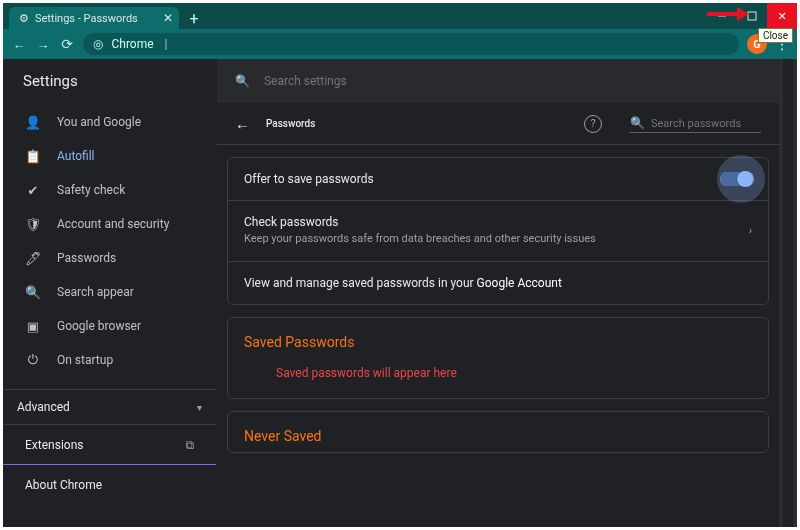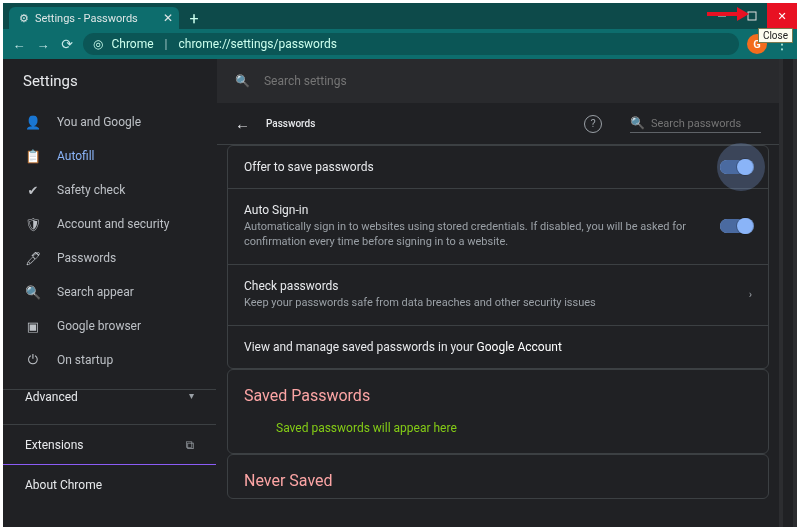--- a/index.html
+++ b/index.html
@@ -34,55 +34,55 @@
 .scroll-gutter { position:absolute; top:56px; bottom:0; right:0; width:18px; background:#2c2d30; }
 .scroll-gutter::after { content:""; position:absolute; top:0; bottom:0; left:4px; right:4px; background:#202124; }
 
 .leftcol { width:214px; background:#202124; border-right:1px solid #202124; display:flex; flex-direction:column; }
 .settings-hdr { height:44px; display:flex; align-items:center; padding:0 20px; color:#e8eaed; font-size:15px; }
 .nav { display:flex; flex-direction:column; padding-top:2px; }
 .navitem { display:flex; align-items:center; gap:16px; height:34px; padding:0 22px; color:#bdc1c6; font-size:12px; cursor:pointer; }
 .navitem.active { color:#8ab4f8; }
 .navitem .nicon { width:16px; text-align:center; font-size:13px; }
 .navitem.active .nicon { color:#8ab4f8; }
-.advanced { margin-top:12px; height:36px; padding:0 22px; display:flex; align-items:flex-start; justify-content:space-between; color:#e8eaed; font-size:12px; cursor:pointer; border-top:1px solid #3c4043; border-bottom:1px solid #3c4043; }
+.advanced { margin-top:12px; height:36px; padding:0 14px; display:flex; align-items:center; justify-content:space-between; color:#e8eaed; font-size:12px; cursor:pointer; border-top:1px solid #3c4043; border-bottom:1px solid #3c4043; }
 .extrow { height:40px; padding:0 22px; display:flex; align-items:center; justify-content:space-between; color:#e8eaed; font-size:12px; border-bottom:1px solid #8b5cf6; cursor:pointer; }
 .extrow.noborder { border-bottom:none; }
 .caret { font-size:10px; color:#9aa0a6; }
 .extlink { font-size:12px; color:#9aa0a6;}
 
 
 .main { flex:1; background:#202124; position:relative; }
 .searchbar { position:absolute; top:0; left:0; right:0; height:44px; background:#292a2d; display:flex; align-items:center; padding:0 18px; gap:14px; color:#9aa0a6; font-size:12px; }
 .searchbar input { background:transparent; border:none; outline:none; color:#e8eaed; font-size:12px; flex:1; }
 .page { position:absolute; top:44px; left:0; right:0; bottom:0; overflow:hidden; }
 .pagehdr { height:42px; display:flex; align-items:center; padding:0 18px; gap:16px; border-bottom:1px solid #3c4043; }
 .pagehdr .back { color:#e8eaed; font-size:15px; cursor:pointer; }
 .pagehdr .title { color:#e8eaed; font-size:10px; font-weight:500; }
 .pagehdr .help { margin-left:auto; width:18px; height:18px; border:1px solid #9aa0a6; border-radius:50%; color:#9aa0a6; font-size:11px; display:flex; align-items:center; justify-content:center; cursor:pointer; }
 .pagehdr .psearch { margin-left:12px; display:flex; align-items:center; gap:6px; border-bottom:1px solid #5f6368; padding:2px 0; color:#9aa0a6; font-size:11px; }
 .pagehdr .psearch input { background:transparent; border:none; outline:none; color:#e8eaed; font-size:11px; width:110px; }
 
-.card { margin:0 10px 0 10px; border:1px solid #3c4043; border-radius:6px; }
+.card { margin:12px 10px 0 10px; border:1px solid #3c4043; border-radius:6px; }
 .row { padding:14px 16px; display:flex; align-items:center; font-size:12px; color:#e8eaed; }
 .row + .row { border-top:1px solid #3c4043; }
 .row .sub { color:#9aa0a6; font-size:11px; margin-top:3px; line-height:1.35; }
 .row .col { flex:1; }
 .row .chev { color:#9aa0a6; font-size:11px; }
 .link { color:#ffffff; }
 
 .toggle { width:32px; height:14px; border-radius:7px; position:relative; cursor:pointer; background:#8ab4f8; }
 .toggle.big::before { content:""; position:absolute; width:48px; height:48px; border-radius:50%; background:rgba(138,180,248,.25); top:-17px; right:-13px; }
 .toggle::after { content:""; position:absolute; width:16px; height:16px; border-radius:50%; background:#8ab4f8; top:-1px; right:-1px; box-shadow:0 0 0 1px rgba(0,0,0,.2); }
 .toggle.big::after { background:#8ab4f8; }
 .toggle .track{position:absolute;inset:0;background:#3c4043;border-radius:7px;}
 .toggle.on .track{background:#4a6aa0;}
 .toggle .knob{position:absolute;width:16px;height:16px;border-radius:50%;top:-1px;right:-2px;background:#8ab4f8;}
-.section-label { color:#fca5a5; font-size:16px; padding:16px 16px 8px 16px; }
-.empty { color:#84cc16; font-size:12px; padding:8px 16px 18px 48px; }
+.section-label { color:#f97316; font-size:14px; padding:16px 16px 8px 16px; }
+.empty { color:#ef4444; font-size:12px; padding:8px 16px 18px 48px; }
 .mag{font-size:12px;}
 svg{display:block;}
 </style>
 </head>
 <body>
 
 <div class="frame">
   <div class="inner">
 
     <div class="titlebar">
@@ -112,21 +112,20 @@
     <div class="tooltip">Close</div>
 
     <div class="omnibar">
       <span class="navicon">←</span>
       <span class="navicon">→</span>
       <span class="navicon reload">⟳</span>
       <div class="omnibox">
         <span>◎</span>
         <span>Chrome</span>
         <span class="muted">|</span>
-        <span>chrome://settings/passwords</span>
       </div>
       <div class="avatar">
           <span>G</span>
         </div>
       <span class="kebab">⋮</span>
     </div>
 
     <div class="scroll-gutter"></div>
 
     <div class="content">
@@ -199,30 +198,20 @@
           <div class="card">
             <div class="row">
               <div class="col">Offer to save passwords</div>
               <div class="toggle on big">
                   <div class="track"></div>
                   <div class="knob"></div>
                 </div>
             </div>
             <div class="row">
               <div class="col">
-                <div>Auto Sign-in</div>
-                <div class="sub">Automatically sign in to websites using stored credentials. If disabled, you will be asked for confirmation every time before signing in to a website.</div>
-              </div>
-              <div class="toggle on">
-                  <div class="track"></div>
-                  <div class="knob"></div>
-                </div>
-            </div>
-            <div class="row">
-              <div class="col">
                 <div>Check passwords</div>
                 <div class="sub">Keep your passwords safe from data breaches and other security issues</div>
               </div>
               <span class="chev">›</span>
             </div>
             <div class="row">
               <div class="col">
                 <span>View and manage saved passwords in your </span><span class="link">Google Account</span>
               </div>
             </div>

